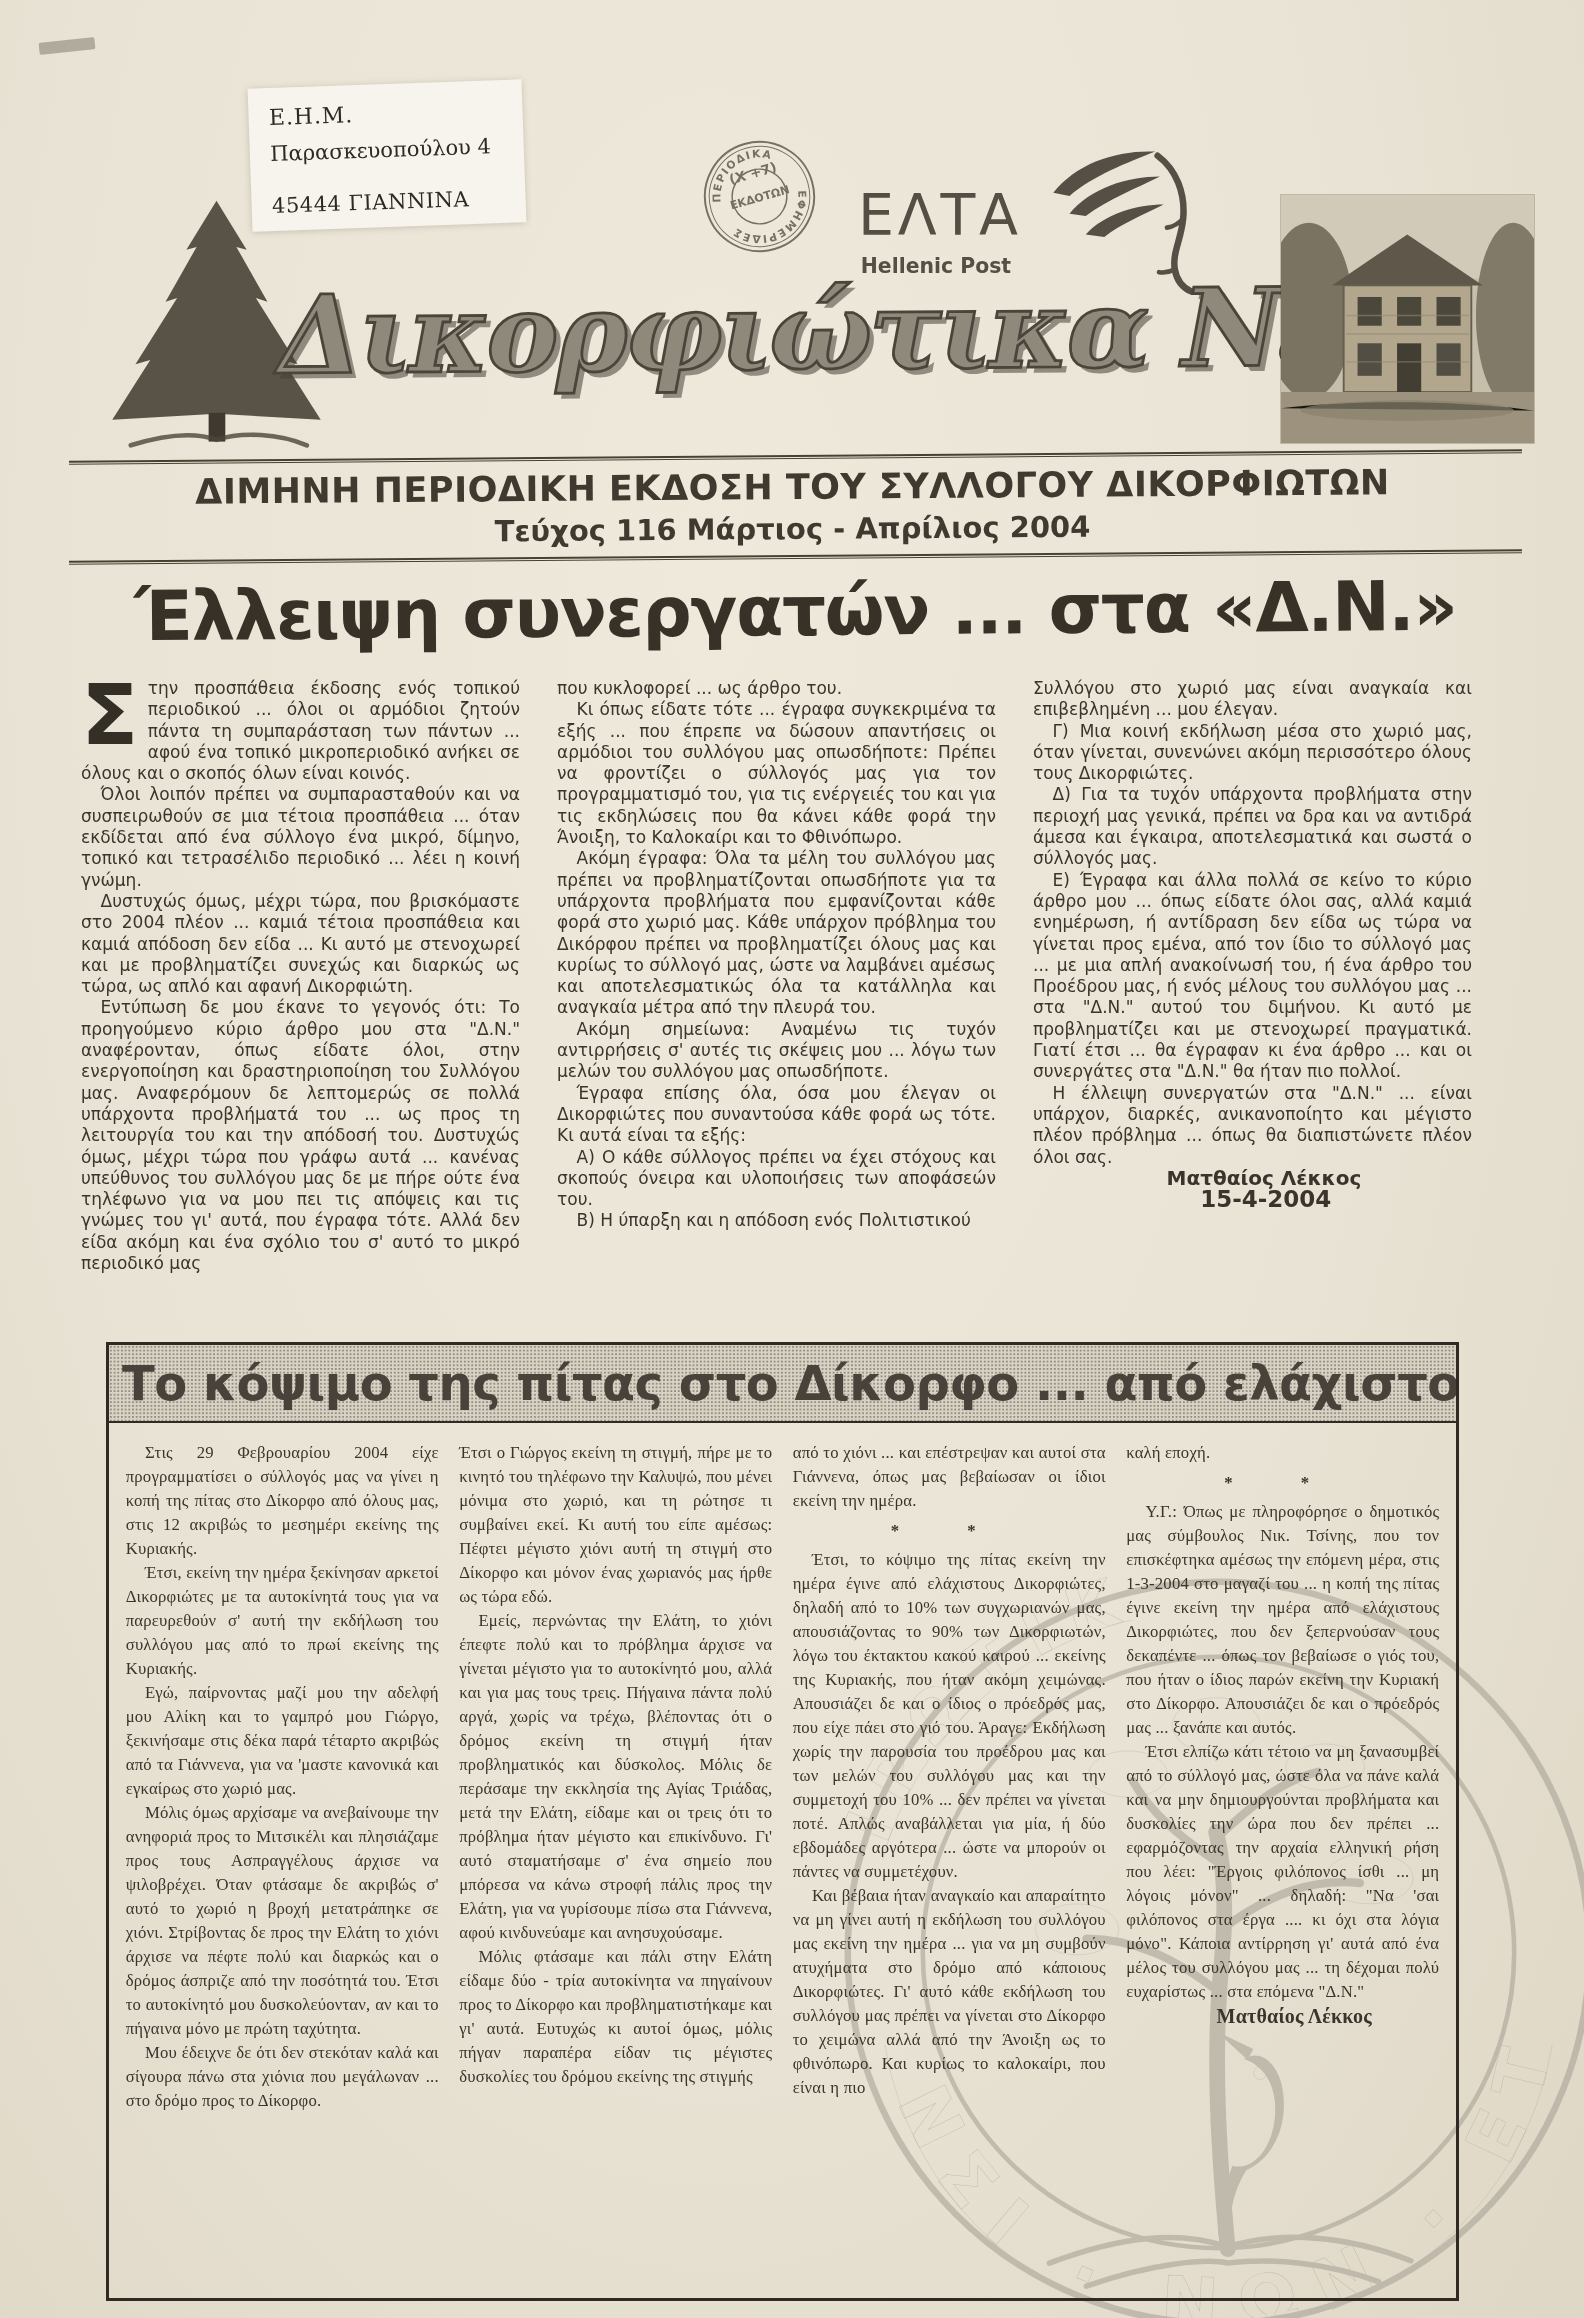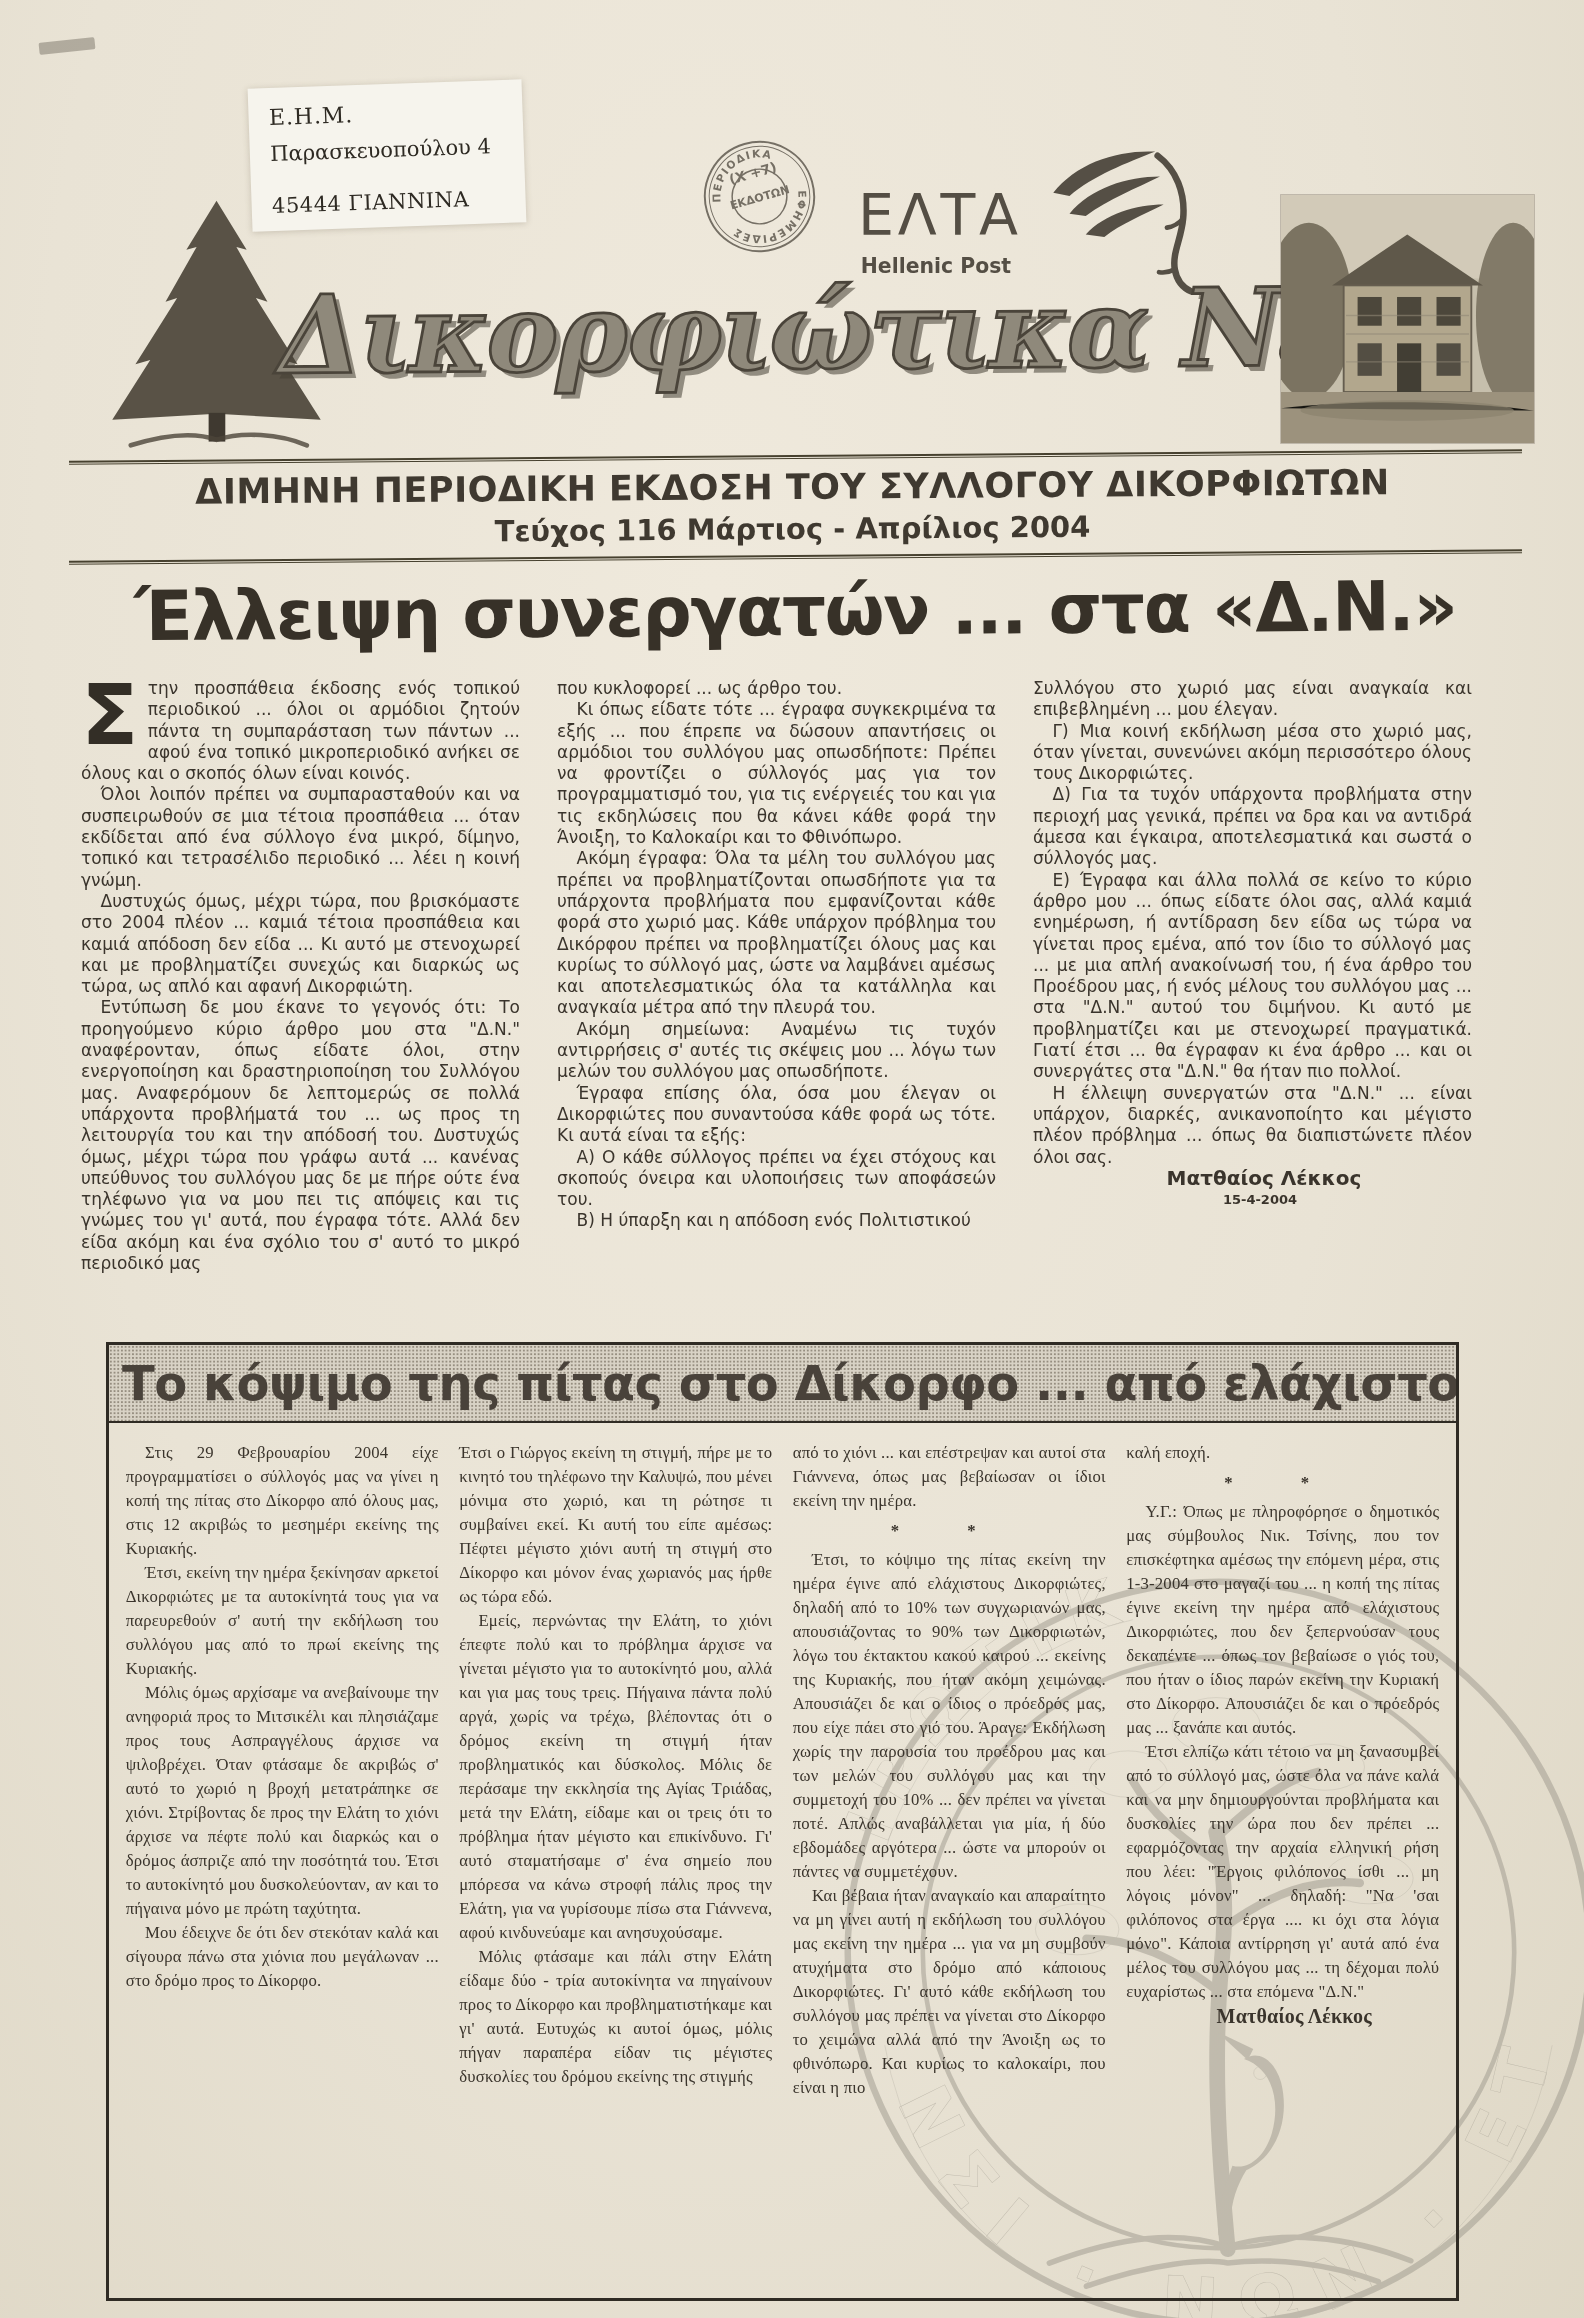--- a/index.html
+++ b/index.html
@@ -56,21 +56,21 @@
   
   .a1cols { position:absolute; left:81px; top:678px; width:1391px; height:658px;
     display:flex; gap:37px; overflow:hidden; }
   .col { flex:1; text-align:justify; }
   .a1cols .col { font-size:17px; line-height:21.3px; }
   .col p { margin:0; text-indent:1.15em; }
   .col p.noindent { text-indent:0; }
   .dropcap { float:left; font-size:84px; line-height:69px; font-weight:bold;
     margin:2.8px 9.3px 0 0; color:#332e26; }
   .sig { margin-top:30px; text-align:center; font-weight:bold; font-size:20px; text-indent:0; }
-  .sig-date { text-align:center; font-size:13px; font-weight:bold; text-indent:0; margin-top:2.8px; }
+  .sig-date { text-align:center; font-size:23px; font-weight:bold; text-indent:0; margin-top:2.8px; }
 
   
   .watermark { position:absolute; left:808px; top:1540px; width:821px; height:825px;
     opacity:.52; z-index:1; pointer-events:none; }
   .watermark * { stroke:#a09b8f; fill:none; }
   .watermark .wm-fill { fill:#a09b8f; stroke:none; }
   .watermark text { fill:#a09b8f; stroke:none; font-family:"DejaVu Sans", sans-serif; font-weight:bold; }
 
   
   .a2box { position:absolute; left:106px; top:1342px; width:1353px; height:959px;
@@ -218,20 +218,21 @@
   </svg>
 
   <div class="a2box">
     <div class="a2bar">
       <span class="a2bar-text">Το κόψιμο της πίτας στο Δίκορφο ... από ελάχιστους</span>
     </div>
     <div class="a2cols">
       <div class="col">
         <p>Στις 29 Φεβρουαρίου 2004 είχε προγραμματίσει ο σύλλογός μας να γίνει η κοπή της πίτας στο Δίκορφο από όλους μας, στις 12 ακριβώς το μεσημέρι εκείνης της Κυριακής.</p>
         <p>Έτσι, εκείνη την ημέρα ξεκίνησαν αρκετοί Δικορφιώτες με τα αυτοκίνητά τους για να παρευρεθούν σ' αυτή την εκδήλωση του συλλόγου μας από το πρωί εκείνης της Κυριακής.</p>
+        <p>Εγώ, παίρνοντας μαζί μου την αδελφή μου Αλίκη και το γαμπρό μου Γιώργο, ξεκινήσαμε στις δέκα παρά τέταρτο ακριβώς από τα Γιάννενα, για να 'μαστε κανονικά και εγκαίρως στο χωριό μας.</p>
         <p>Μόλις όμως αρχίσαμε να ανεβαίνουμε την ανηφοριά προς το Μιτσικέλι και πλησιάζαμε προς τους Ασπραγγέλους άρχισε να ψιλοβρέχει. Όταν φτάσαμε δε ακριβώς σ' αυτό το χωριό η βροχή μετατράπηκε σε χιόνι. Στρίβοντας δε προς την Ελάτη το χιόνι άρχισε να πέφτε πολύ και διαρκώς και ο δρόμος άσπριζε από την ποσότητά του. Έτσι το αυτοκίνητό μου δυσκολεύονταν, αν και το πήγαινα μόνο με πρώτη ταχύτητα.</p>
         <p>Μου έδειχνε δε ότι δεν στεκόταν καλά και σίγουρα πάνω στα χιόνια που μεγάλωναν ... στο δρόμο προς το Δίκορφο.</p>
       </div>
       <div class="col">
         <p class="noindent">Έτσι ο Γιώργος εκείνη τη στιγμή, πήρε με το κινητό του τηλέφωνο την Καλυψώ, που μένει μόνιμα στο χωριό, και τη ρώτησε τι συμβαίνει εκεί. Κι αυτή του είπε αμέσως: Πέφτει μέγιστο χιόνι αυτή τη στιγμή στο Δίκορφο και μόνον ένας χωριανός μας ήρθε ως τώρα εδώ.</p>
         <p>Εμείς, περνώντας την Ελάτη, το χιόνι έπεφτε πολύ και το πρόβλημα άρχισε να γίνεται μέγιστο για το αυτοκίνητό μου, αλλά και για μας τους τρεις. Πήγαινα πάντα πολύ αργά, χωρίς να τρέχω, βλέποντας ότι ο δρόμος εκείνη τη στιγμή ήταν προβληματικός και δύσκολος. Μόλις δε περάσαμε την εκκλησία της Αγίας Τριάδας, μετά την Ελάτη, είδαμε και οι τρεις ότι το πρόβλημα ήταν μέγιστο και επικίνδυνο. Γι' αυτό σταματήσαμε σ' ένα σημείο που μπόρεσα να κάνω στροφή πάλις προς την Ελάτη, για να γυρίσουμε πίσω στα Γιάννενα, αφού κινδυνεύαμε και ανησυχούσαμε.</p>
         <p>Μόλις φτάσαμε και πάλι στην Ελάτη είδαμε δύο - τρία αυτοκίνητα να πηγαίνουν προς το Δίκορφο και προβληματιστήκαμε και γι' αυτά. Ευτυχώς κι αυτοί όμως, μόλις πήγαν παραπέρα είδαν τις μέγιστες δυσκολίες του δρόμου εκείνης της στιγμής</p>
       </div>
       <div class="col">
         <p class="noindent">από το χιόνι ... και επέστρεψαν και αυτοί στα Γιάννενα, όπως μας βεβαίωσαν οι ίδιοι εκείνη την ημέρα.</p>

